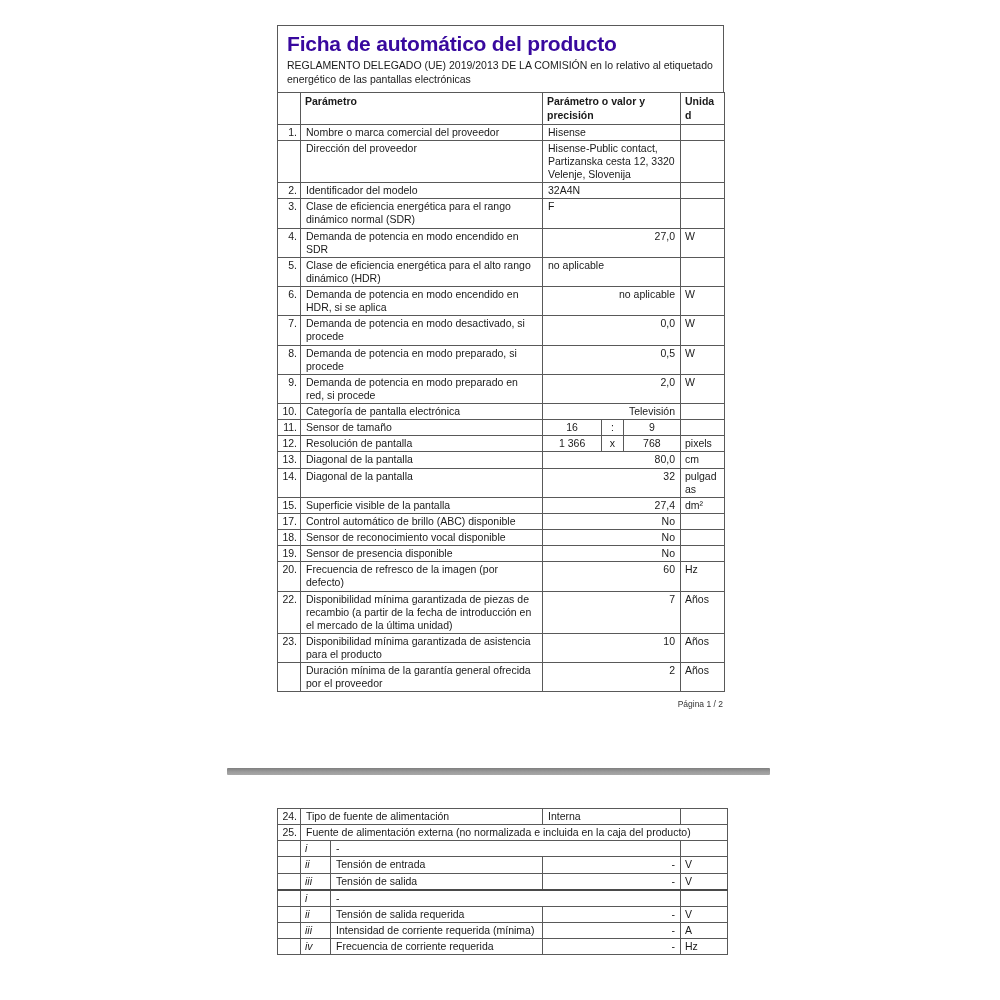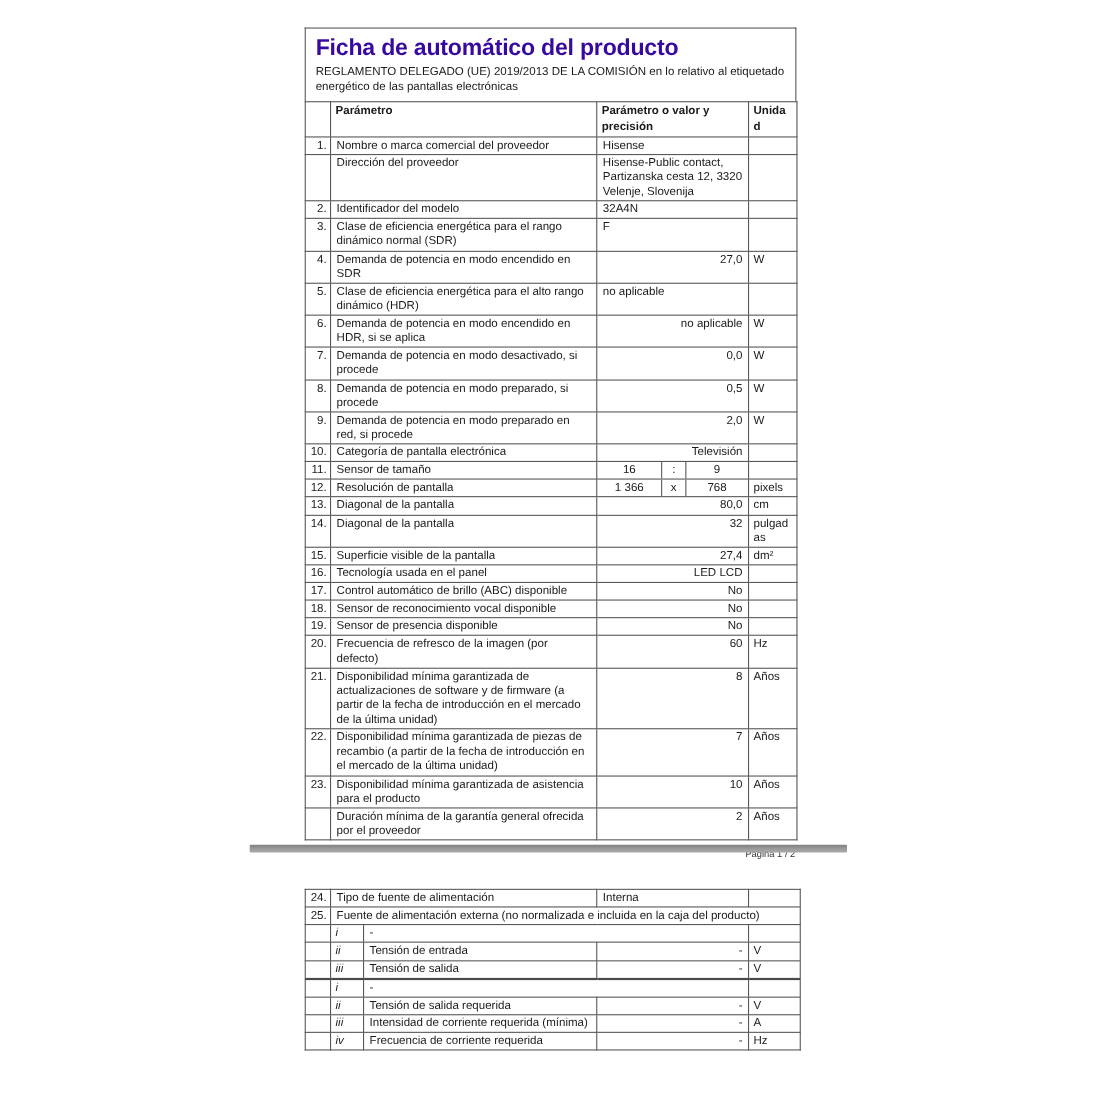--- a/index.html
+++ b/index.html
@@ -160,26 +160,20 @@
           <td class="value">32</td>
           <td class="unit">pulgadas</td>
         </tr>
         <tr>
           <td class="num">15.</td>
           <td class="param">Superficie visible de la pantalla</td>
           <td class="value">27,4</td>
           <td class="unit">dm²</td>
         </tr>
         <tr>
-          <td class="num">16.</td>
-          <td class="param">Tecnología usada en el panel</td>
-          <td class="value">LED LCD</td>
-          <td class="unit"></td>
-        </tr>
-        <tr>
           <td class="num">17.</td>
           <td class="param">Control automático de brillo (ABC) disponible</td>
           <td class="value">No</td>
           <td class="unit"></td>
         </tr>
         <tr>
           <td class="num">18.</td>
           <td class="param">Sensor de reconocimiento vocal disponible</td>
           <td class="value">No</td>
           <td class="unit"></td>
@@ -188,26 +182,20 @@
           <td class="num">19.</td>
           <td class="param">Sensor de presencia disponible</td>
           <td class="value">No</td>
           <td class="unit"></td>
         </tr>
         <tr>
           <td class="num">20.</td>
           <td class="param">Frecuencia de refresco de la imagen (por defecto)</td>
           <td class="value">60</td>
           <td class="unit">Hz</td>
-        </tr>
-        <tr>
-          <td class="num">21.</td>
-          <td class="param">Disponibilidad mínima garantizada de actualizaciones de software y de firmware (a partir de la fecha de introducción en el mercado de la última unidad)</td>
-          <td class="value">8</td>
-          <td class="unit">Años</td>
         </tr>
         <tr>
           <td class="num">22.</td>
           <td class="param">Disponibilidad mínima garantizada de piezas de recambio (a partir de la fecha de introducción en el mercado de la última unidad)</td>
           <td class="value">7</td>
           <td class="unit">Años</td>
         </tr>
         <tr>
           <td class="num">23.</td>
           <td class="param">Disponibilidad mínima garantizada de asistencia para el producto</td>

